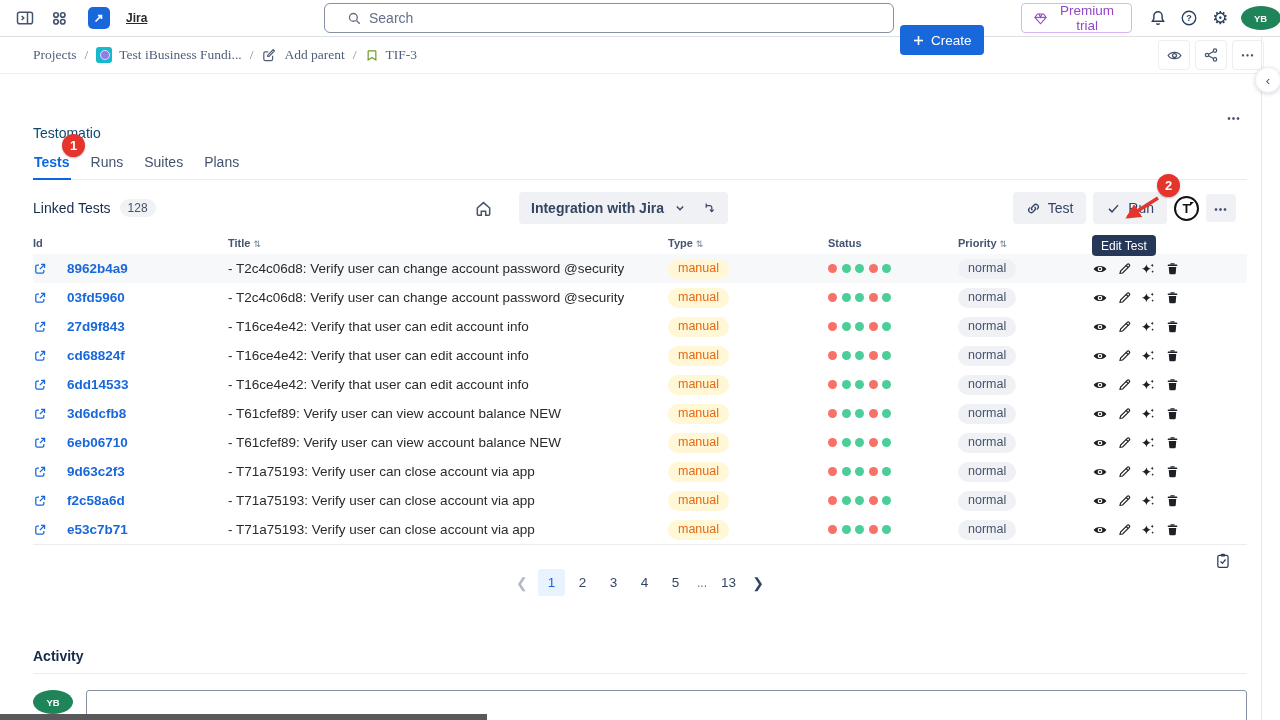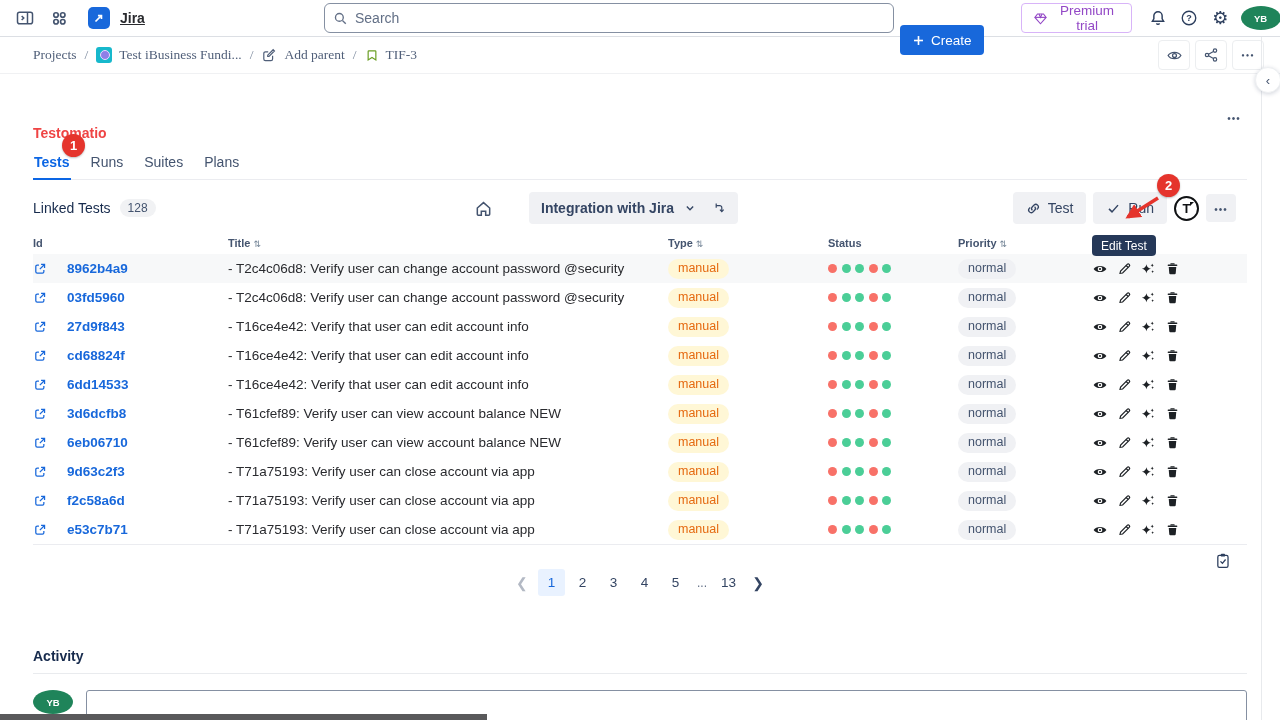--- a/index.html
+++ b/index.html
@@ -13,22 +13,22 @@
     font-family:"Liberation Sans",sans-serif;color:var(--ink);}
   .page{position:relative;width:1280px;height:720px;overflow:hidden;}
   svg{display:block;}
   button{font-family:inherit;background:none;border:none;cursor:pointer;color:inherit;}
 
   
   .topnav{height:37px;display:flex;align-items:center;padding:0 12px;gap:6px;border-bottom:1px solid #dcdfe4;}
   .nav-left{display:flex;align-items:center;gap:8px;width:306px;flex:none;}
   .icon-btn{width:26px;height:26px;display:flex;align-items:center;justify-content:center;color:#44546f;border-radius:4px;}
   .jira-logo{width:22px;height:22px;border-radius:5px;background:var(--accent-blue);display:flex;align-items:center;justify-content:center;margin-left:8px;}
-  .app-name{font-weight:bold;font-size:14px;color:var(--ink);margin-left:2px;text-decoration:underline;}
-  .nav-search{width:570px;flex:none;height:30px;border:1px solid #8590a2;border-radius:6px;display:flex;align-items:center;gap:7px;padding:0 8px;color:#626f86;}
+  .app-name{font-weight:bold;font-size:12px;color:var(--ink);margin-left:8px;text-decoration:underline;}
+  .nav-search{width:570px;flex:none;height:30px;border:1px solid #8590a2;border-radius:6px;display:flex;align-items:center;gap:7px;padding:0 22px;color:#626f86;}
   .nav-search input{border:none;outline:none;flex:1;font-size:14px;color:#44546f;font-family:inherit;background:transparent;}
   .nav-search input::placeholder{color:#626f86;}
   .nav-right{flex:1;display:flex;align-items:center;justify-content:flex-end;gap:9px;}
   .btn-create{height:30px;background:var(--accent-blue);color:#fff;border-radius:4px;display:flex;align-items:center;gap:6px;padding:0 12px;font-size:13.5px;font-weight:500;margin-top:44px;}
   .btn-premium{height:30px;border:1px solid #d8b4f8;color:var(--premium-purple);border-radius:4px;display:flex;align-items:center;gap:7px;padding:0 11px;font-size:13.5px;font-weight:500;margin-left:28px;margin-right:6px;}
   .glyph-gear{font-size:18px;line-height:1;color:#2c3e5d;}
   .avatar{width:40px;height:24px;border-radius:50%;background:var(--avatar-green);color:#fff;font-size:9.5px;font-weight:bold;display:flex;align-items:center;justify-content:center;flex:none;}
 
   
   .crumbbar{height:37px;display:flex;align-items:center;padding:0 16px 0 33px;gap:8px;border-bottom:1px solid #f0f1f3;font-size:13.5px;color:var(--ink3);font-family:Liberation Serif, serif;}
@@ -40,29 +40,29 @@
   .ghost-sq{width:32px;height:30px;border:1px solid #eceef0;border-radius:4px;display:flex;align-items:center;justify-content:center;color:#44546f;background:#fff;}
   .dots-glyph::after{content:"•••";letter-spacing:1px;font-size:10px;color:#44546f;}
 
   
   .right-divider{position:absolute;left:1261px;top:37px;bottom:0;width:1px;background:#e8eaed;}
   .collapse-btn{position:absolute;left:1255px;top:67px;width:26px;height:26px;border-radius:50%;background:#fff;border:1px solid #eef0f2;box-shadow:0 1px 4px rgba(9,30,66,.18);display:flex;align-items:center;justify-content:center;color:#44546f;font-size:13px;z-index:30;}
 
   
   .content{padding:0 33px;}
   .panel-head{margin-top:19px;display:flex;align-items:center;justify-content:space-between;}
-  .panel-title{font-size:14px;font-weight:bold;color:#ef4444;margin-top:32px;}
+  .panel-title{font-size:14px;font-weight:normal;color:#0c4a6e;margin-top:32px;}
   .tabs{margin-top:13px;display:flex;gap:19px;border-bottom:1px solid var(--line);}
   .tab{font-size:14px;color:var(--ink2);font-weight:500;padding:0 1px 8px;border-bottom:2px solid transparent;margin-bottom:-1px;}
   .tab.active{color:var(--tab-active);border-bottom-color:var(--tab-active);font-weight:600;}
 
   .toolbar{position:relative;margin-top:12px;height:32px;display:flex;align-items:center;}
   .lt-label{font-size:14px;color:#172b4d;}
   .count-badge{margin-left:9px;background:#f1f2f4;color:var(--ink2);font-size:12px;border-radius:10px;padding:2px 8px;}
-  .tb-center{position:absolute;left:437px;top:0;height:32px;display:flex;align-items:center;gap:33px;}
+  .tb-center{position:absolute;left:437px;top:0;height:32px;display:flex;align-items:center;gap:23px;}
   .dropdown{background:var(--pill-bg);border-radius:4px;height:32px;display:flex;align-items:center;gap:9px;padding:0 12px;color:#344563;font-size:14px;font-weight:600;}
   .tb-right{margin-left:auto;display:flex;align-items:center;gap:7px;padding-right:11px;}
   .btn-soft{background:var(--pill-bg);border-radius:4px;height:32px;display:flex;align-items:center;gap:7px;padding:0 13px;color:#344563;font-size:14px;font-weight:500;}
   .t-logo{width:25px;height:25px;border-radius:50%;border:2px solid #101214;background:#fff;display:flex;align-items:center;justify-content:center;font-weight:800;font-size:13px;color:#101214;position:relative;}
   .t-logo i{font-style:normal;position:relative;}
   .t-logo i::after{content:"";position:absolute;right:-4px;top:1px;border-left:4px solid #101214;border-bottom:4px solid transparent;}
   .btn-more{background:var(--pill-bg);border-radius:4px;height:28px;width:30px;display:flex;align-items:center;justify-content:center;}
 
   
   .thead,.trow{display:grid;grid-template-columns:195px 440px 160px 130px 142px 1fr;align-items:center;}

